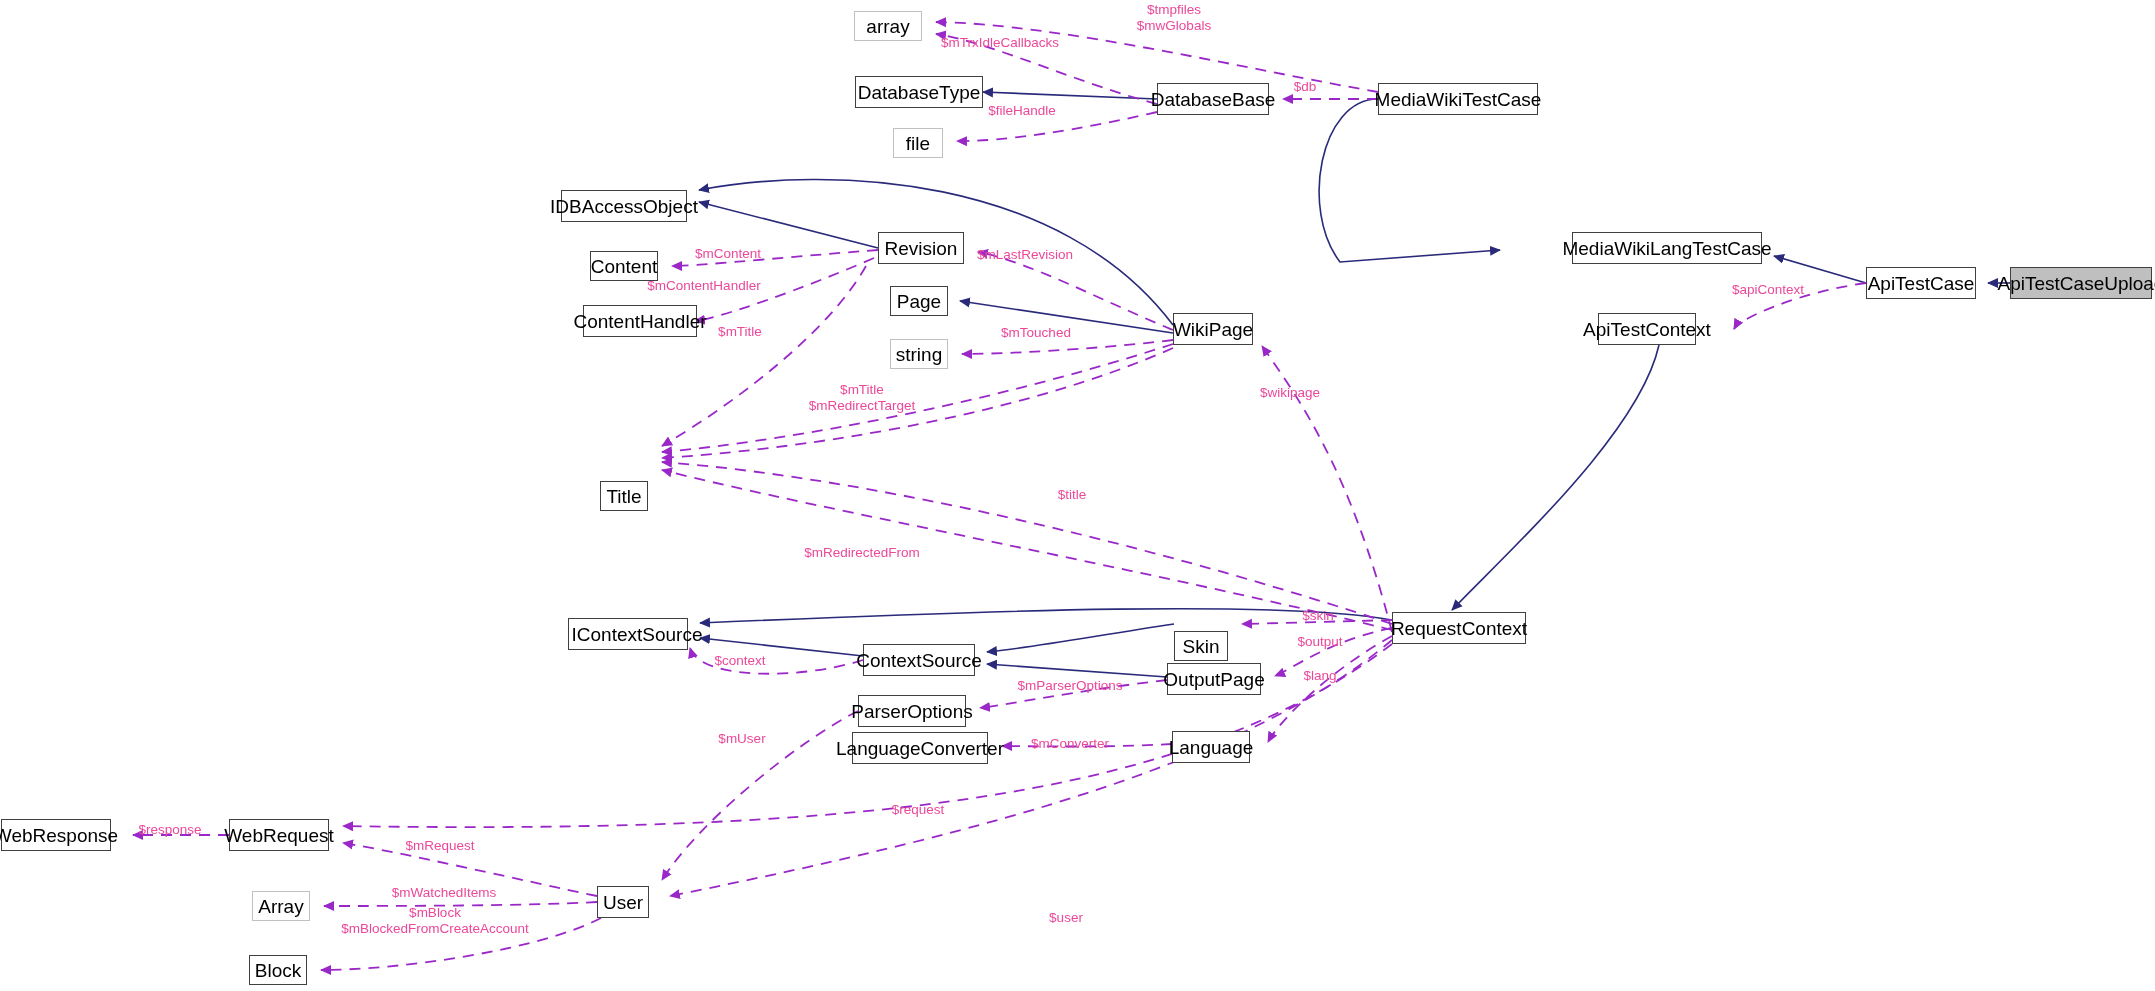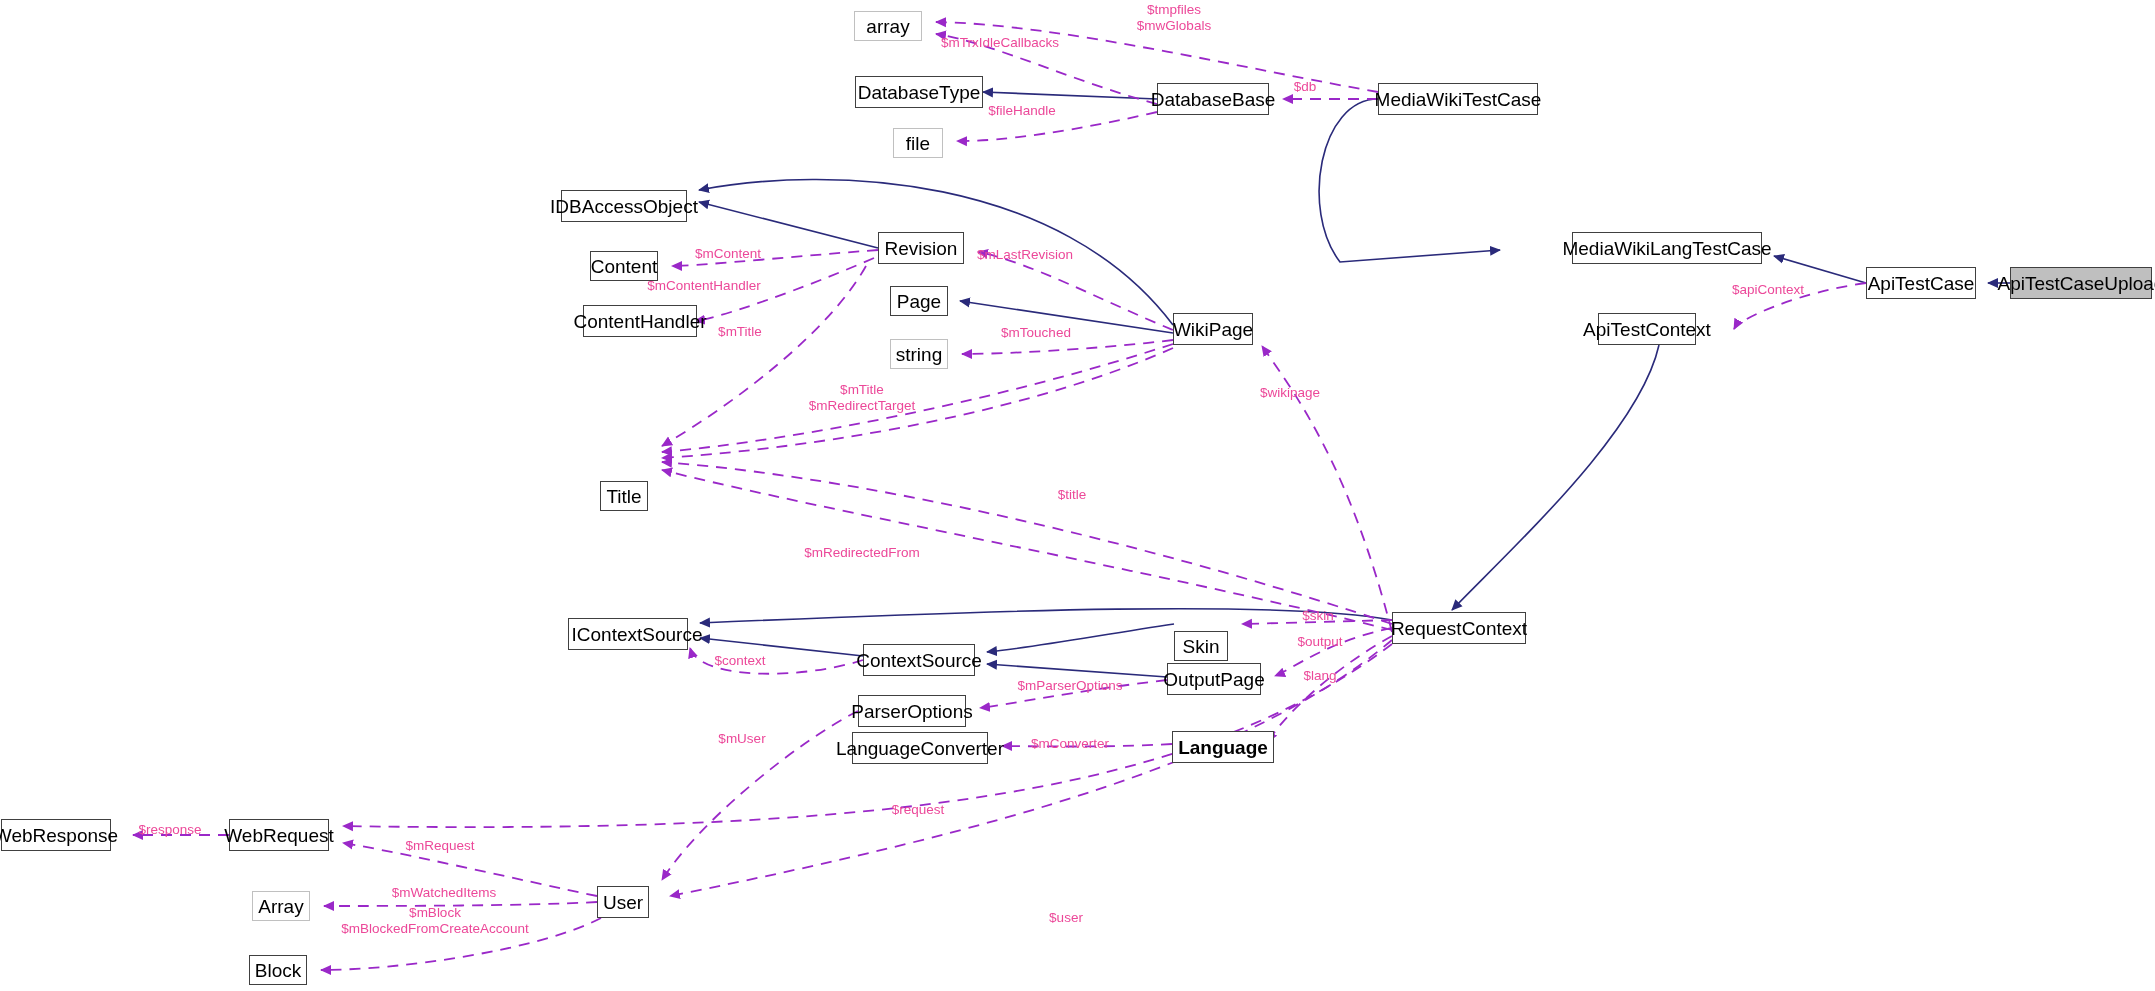--- a/index.html
+++ b/index.html
@@ -166,21 +166,21 @@
       </div>
       <div class="node" style="left: 1167px; top: 663px; width: 94px; height: 32px;">
         <span>OutputPage</span>
       </div>
       <div class="node" style="left: 858px; top: 695px; width: 108px; height: 32px;">
         <span>ParserOptions</span>
       </div>
       <div class="node" style="left: 852px; top: 732px; width: 136px; height: 32px;">
         <span>LanguageConverter</span>
       </div>
-      <div class="node" style="left: 1172px; top: 731px; width: 102px; height: 32px; font-weight: bold;">
+      <div class="node" style="left: 1172px; top: 731px; width: 78px; height: 32px;">
         <span>Language</span>
       </div>
       <div class="node" style="left: 1392px; top: 612px; width: 134px; height: 32px;">
         <span>RequestContext</span>
       </div>
       <div class="node" style="left: 1px; top: 819px; width: 110px; height: 32px;">
         <span>WebResponse</span>
       </div>
       <div class="node" style="left: 229px; top: 819px; width: 100px; height: 32px;">
         <span>WebRequest</span>

